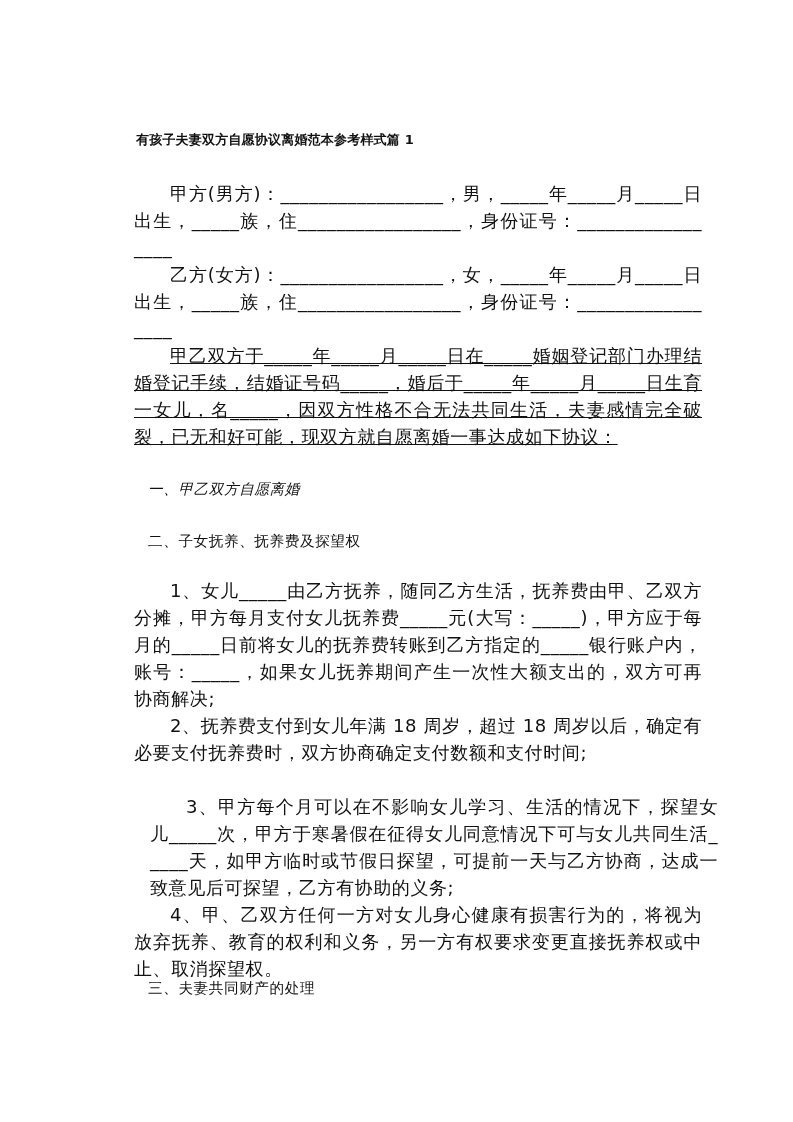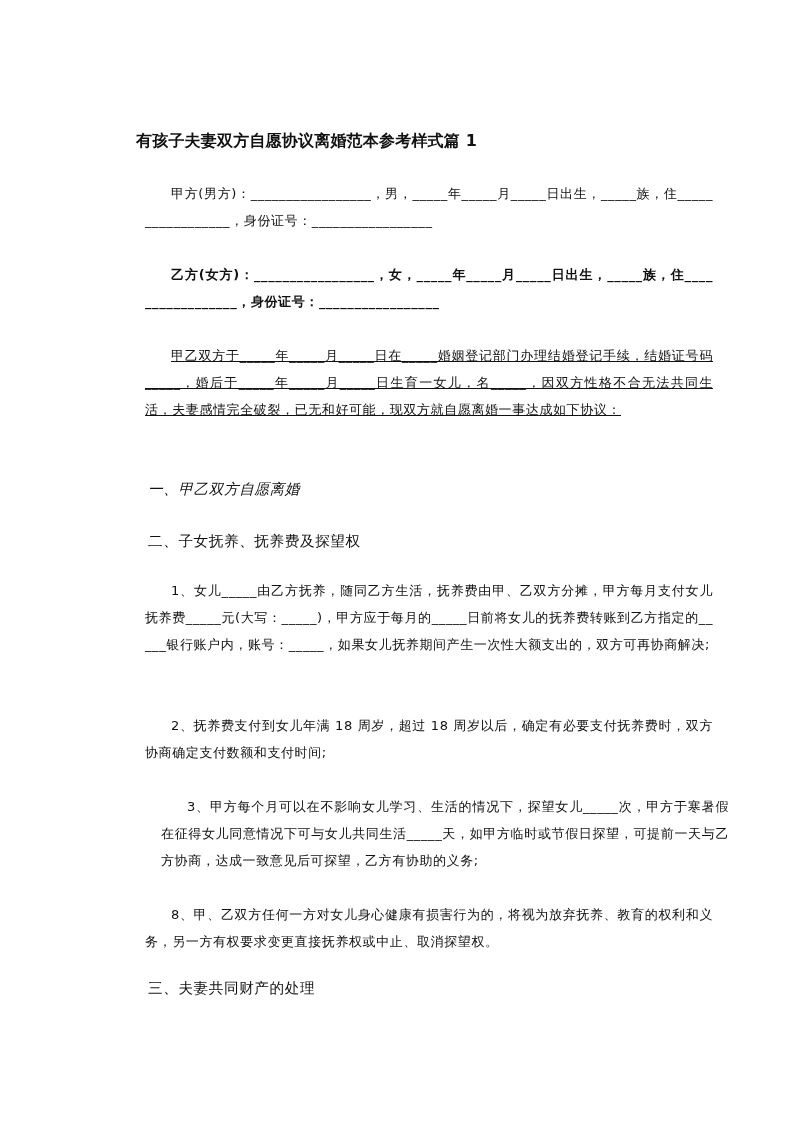--- a/index.html
+++ b/index.html
@@ -1,30 +1,30 @@
 <!DOCTYPE html>
 <html><head>
 <meta charset="utf-8">
 <style>
   html, body { margin: 0; padding: 0; background: #ffffff; }
   body { width: 793px; height: 1122px; position: relative; overflow: hidden;
          font-family: "DejaVu Sans", "Liberation Sans", sans-serif; color: #111; }
-  .title { position: absolute; left: 136px; top: 131px; font-size: 16px; font-weight: bold; white-space: nowrap; letter-spacing: 0.2px; }
-  .para { position: absolute; left: 145px; width: 568px; font-size: 13px; line-height: 27px;
+  .title { position: absolute; left: 136px; top: 131px; font-size: 13px; font-weight: bold; white-space: nowrap; letter-spacing: 0.2px; }
+  .para { position: absolute; left: 134px; width: 568px; font-size: 18px; line-height: 27px;
           text-indent: 2em; text-align: justify; letter-spacing: 0.6px; word-break: break-all; }
   .heading { position: absolute; left: 148px; font-size: 14.6px; letter-spacing: 0.6px; white-space: nowrap; }
 </style>
 </head>
 <body>
 
 <div>
   <div class="title">有孩子夫妻双方自愿协议离婚范本参考样式篇 1</div>
   <div class="para" style="top:180px;">甲方(男方)：_________________，男，_____年_____月_____日出生，_____族，住_________________，身份证号：_________________</div>
-  <div class="para" style="top:261px;font-weight:bold;">乙方(女方)：_________________，女，_____年_____月_____日出生，_____族，住_________________，身份证号：_________________</div>
+  <div class="para" style="top:261px;">乙方(女方)：_________________，女，_____年_____月_____日出生，_____族，住_________________，身份证号：_________________</div>
   <div class="para" style="top:342px;text-decoration:underline;">甲乙双方于_____年_____月_____日在_____婚姻登记部门办理结婚登记手续，结婚证号码_____，婚后于_____年_____月_____日生育一女儿，名_____，因双方性格不合无法共同生活，夫妻感情完全破裂，已无和好可能，现双方就自愿离婚一事达成如下协议：</div>
   <div class="heading" style="top:480px;font-style:italic;">一、甲乙双方自愿离婚</div>
   <div class="heading" style="top:532px;font-family:Liberation Serif, serif;">二、子女抚养、抚养费及探望权</div>
   <div class="para" style="top:577px;">1、女儿_____由乙方抚养，随同乙方生活，抚养费由甲、乙双方分摊，甲方每月支付女儿抚养费_____元(大写：_____)，甲方应于每月的_____日前将女儿的抚养费转账到乙方指定的_____银行账户内，账号：_____，如果女儿抚养期间产生一次性大额支出的，双方可再协商解决;</div>
   <div class="para" style="top:712px;">2、抚养费支付到女儿年满 18 周岁，超过 18 周岁以后，确定有必要支付抚养费时，双方协商确定支付数额和支付时间;</div>
   <div class="para" style="top:793px;margin-left:16px;">3、甲方每个月可以在不影响女儿学习、生活的情况下，探望女儿_____次，甲方于寒暑假在征得女儿同意情况下可与女儿共同生活_____天，如甲方临时或节假日探望，可提前一天与乙方协商，达成一致意见后可探望，乙方有协助的义务;</div>
-  <div class="para" style="top:901px;">8、甲、乙双方任何一方对女儿身心健康有损害行为的，将视为放弃抚养、教育的权利和义务，另一方有权要求变更直接抚养权或中止、取消探望权。</div>
+  <div class="para" style="top:901px;">4、甲、乙双方任何一方对女儿身心健康有损害行为的，将视为放弃抚养、教育的权利和义务，另一方有权要求变更直接抚养权或中止、取消探望权。</div>
   <div class="heading" style="top:979px;">三、夫妻共同财产的处理</div>
 </div>
 
 </body></html>

